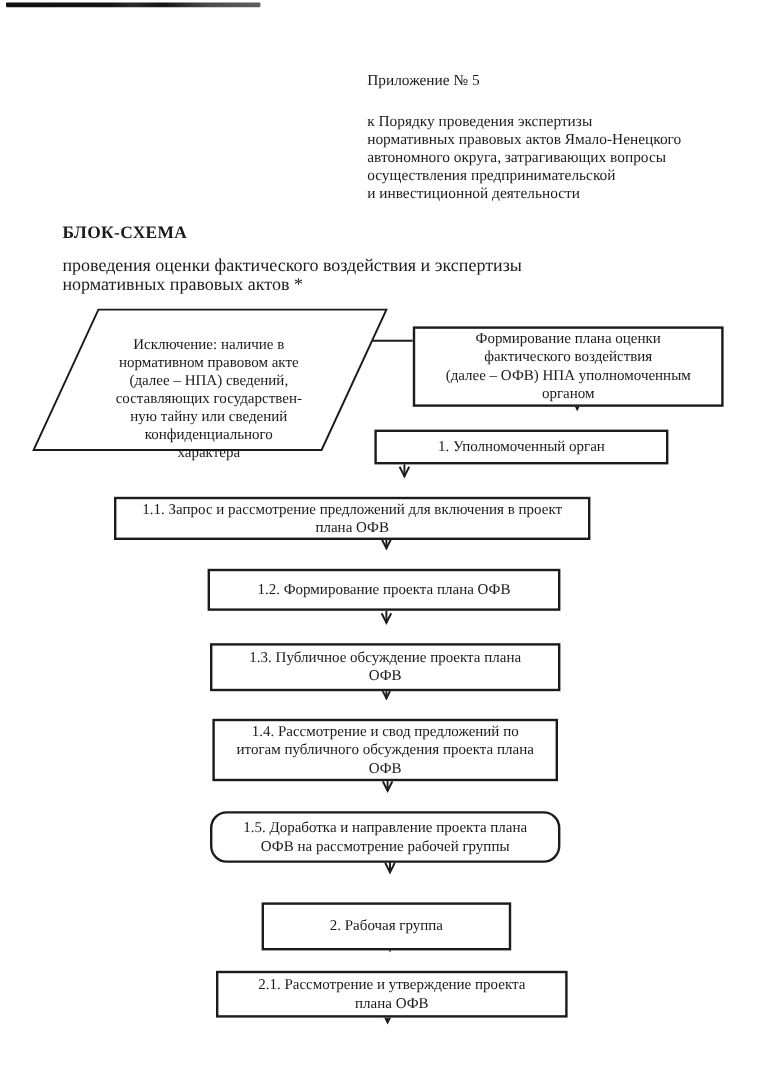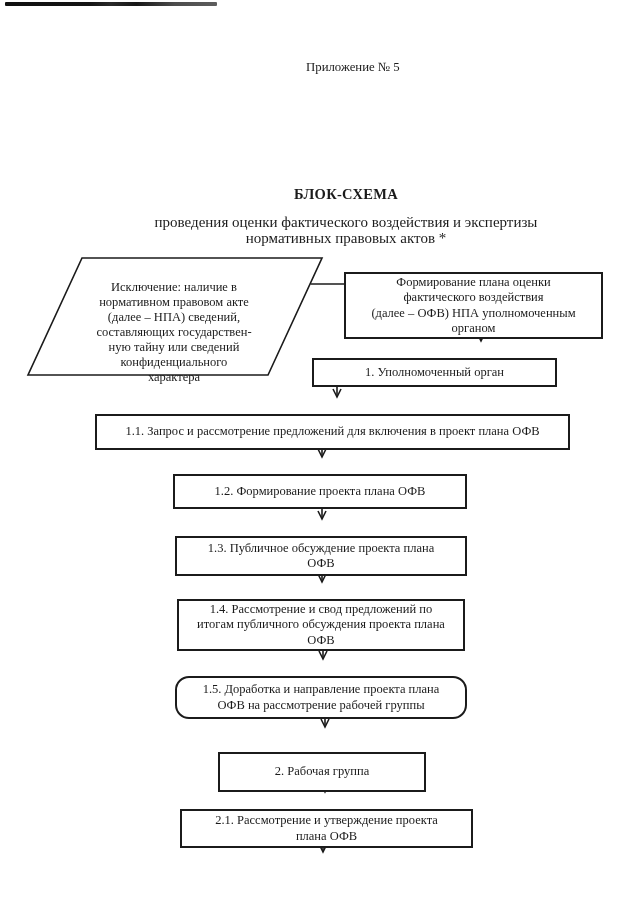--- a/index.html
+++ b/index.html
@@ -23,21 +23,21 @@
   }
 
   .appendix-header {
     position:absolute; left:306px; top:60px; width:300px;
     font-size:12.8px; line-height:15px;
   }
   .appendix-number { margin-bottom:19px; }
 
   .title-block {
     position:absolute; left:52px; top:186px; width:588px;
-    text-align:center;
+    text-align:left;
   }
   .doc-title { font-weight:bold; font-size:14.5px; line-height:16px; letter-spacing:.3px; }
   .doc-subtitle { font-size:15px; line-height:15.5px; margin-top:13px; }
 
   svg.flow-lines { position:absolute; left:0; top:0; pointer-events:none; }
 
   .node {
     position:absolute; box-sizing:border-box;
     display:flex; align-items:center; justify-content:center;
     text-align:center;
@@ -45,37 +45,42 @@
     font-size:12.5px; line-height:15.5px;
     padding:1px 6px;
     margin-top:16px;
   }
   .node.noborder { border:none; background:transparent; }
 
   
   .n-exception  { left:48px;  top:260px; width:252px; height:112px; line-height:15px; }
   .n-plan       { left:344px; top:256px; width:259px; height:67px; }
   .n-1          { left:312px; top:342px; width:245px; height:29px; }
-  .n-1-1        { left:95px;  top:398px; width:475px; height:36px; }
+  .n-1-1        { left:95px;  top:398px; width:397px; height:36px; }
   .n-1-2        { left:173px; top:458px; width:294px; height:35px; }
   .n-1-3        { left:175px; top:520px; width:292px; height:40px; }
   .n-1-4        { left:177px; top:583px; width:288px; height:52px; }
   .n-1-5        { left:175px; top:660px; width:292px; height:43px;border-radius:14px; }
   .n-2          { left:218px; top:736px; width:208px; height:40px; }
   .n-2-1        { left:180px; top:793px; width:293px; height:39px; }
 </style>
 </head>
 <body>
 
 <div class="page">
 
   <div class="scan-bar"></div>
 
   <div class="appendix-header">
     <div class="appendix-number">Приложение № 5</div>
+    <div class="pre">к Порядку проведения экспертизы
+нормативных правовых актов Ямало-Ненецкого
+автономного округа, затрагивающих вопросы
+осуществления предпринимательской
+и инвестиционной деятельности</div>
   </div>
 
   <div class="title-block">
     <div class="doc-title">БЛОК-СХЕМА</div>
     <div class="doc-subtitle pre">проведения оценки фактического воздействия и экспертизы
 нормативных правовых актов *</div>
   </div>
 
   <svg class="flow-lines" width="640" height="905" viewBox="0 0 640 905">
     <g stroke="#1b1b1b" stroke-width="1.6" fill="none">

